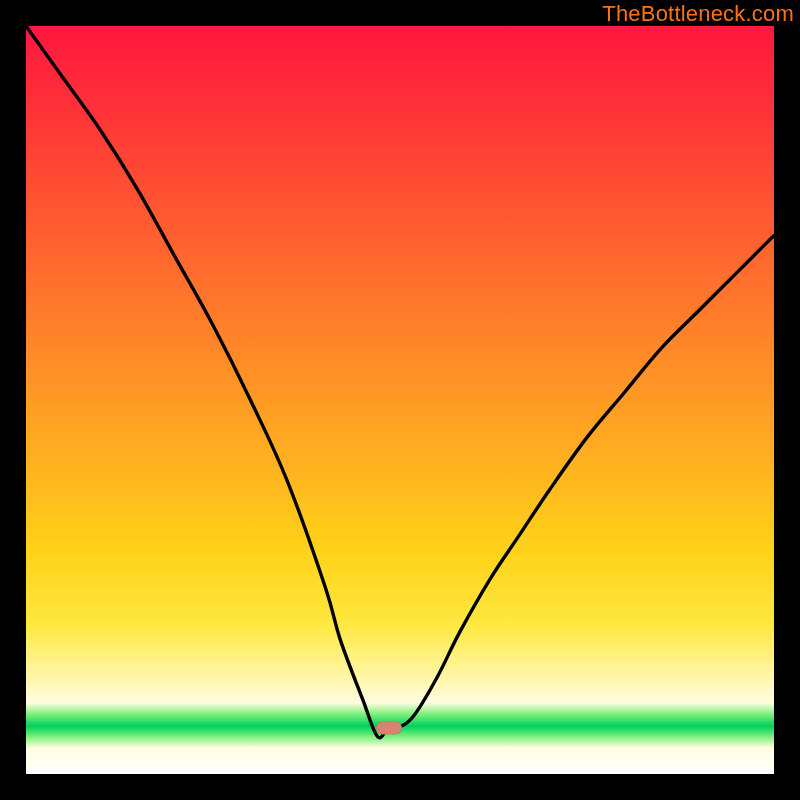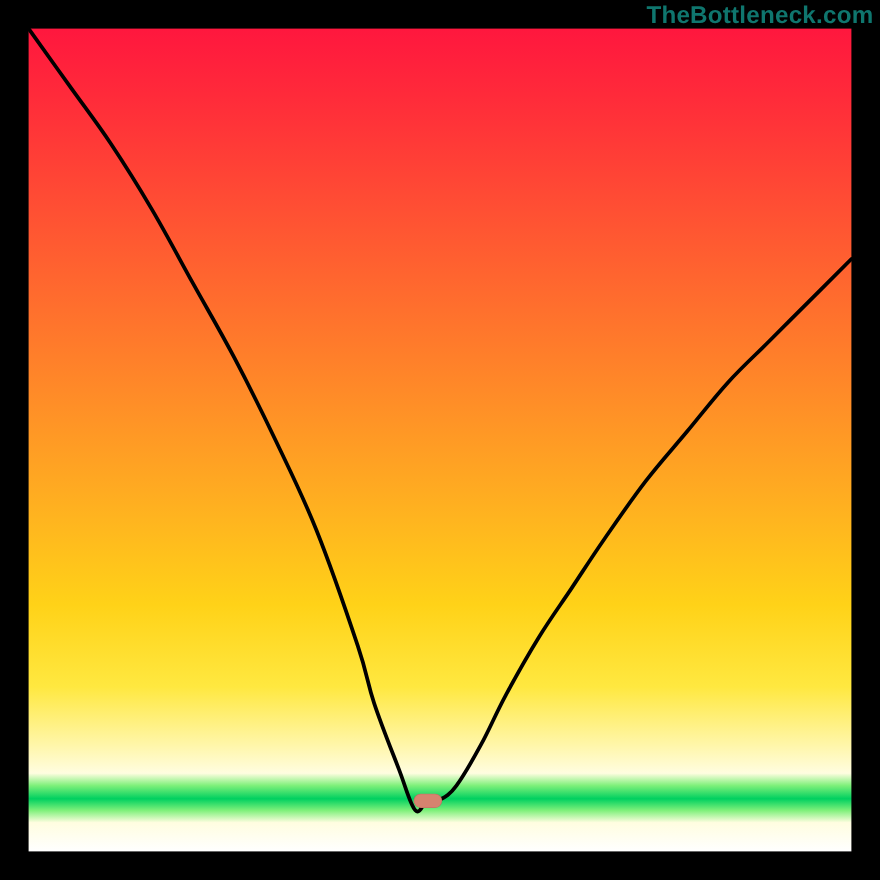--- a/index.html
+++ b/index.html
@@ -48,24 +48,24 @@
     left: 0;
     top: 0;
     width: 748px;
     height: 748px;
     overflow: visible;
   }
   .watermark {
     position: absolute;
     top: 1px;
     right: 6px;
-    color: #0f766e;
+    color: #f97316;
     font-size: 22px;
     letter-spacing: 0.2px;
-    font-weight: 700;
+    font-weight: 400;
     user-select: none;
   }
   .marker {
     position: absolute;
     width: 26px;
     height: 13px;
     border-radius: 7px;
     background: #d6836f;
     transform: translate(-50%, -50%);
     box-shadow: 0 0 0 0.5px rgba(0,0,0,0.15) inset;

